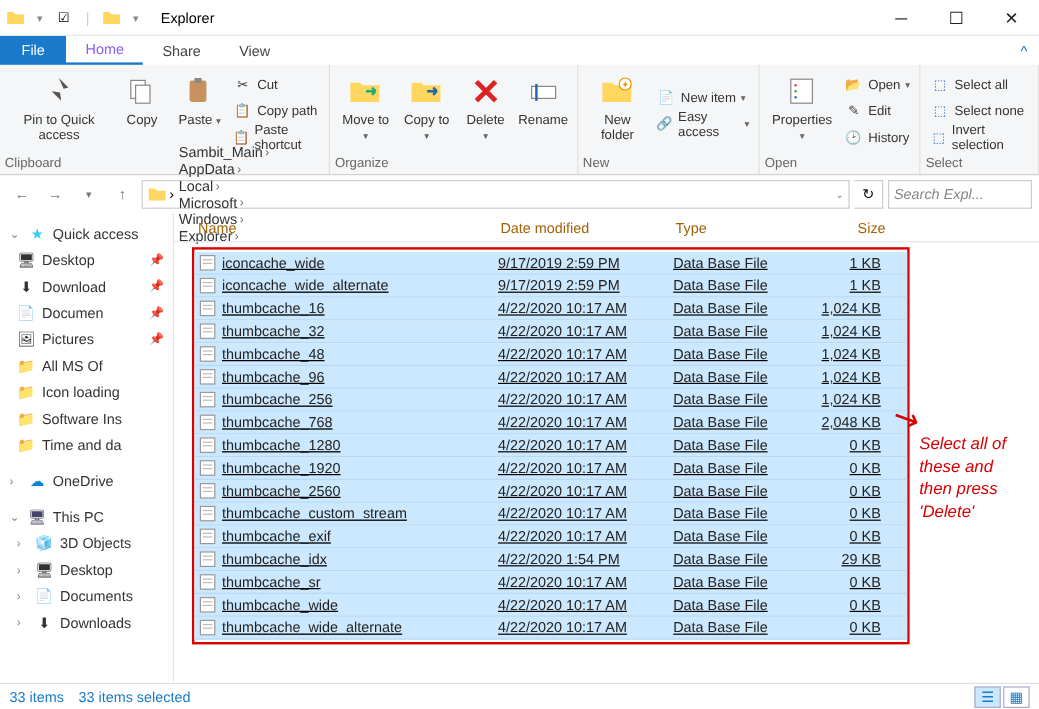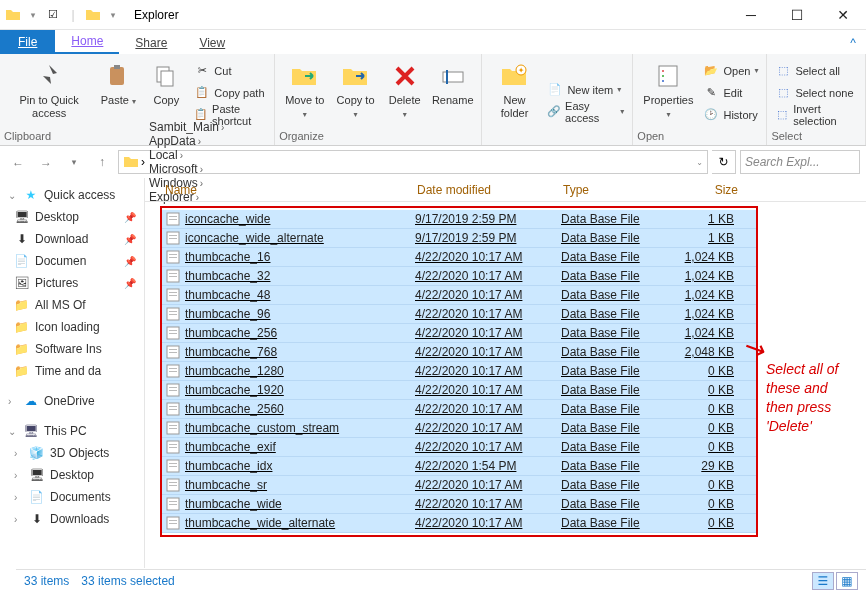--- a/index.html
+++ b/index.html
@@ -8,21 +8,21 @@
 
 .titlebar { height: 30px; background: #fff; display: flex; align-items: center; border-bottom: 1px solid #e5e5e5; }
 .titlebar .qat { display: flex; align-items: center; gap: 4px; padding: 0 5px; }
 .titlebar .qat .qicon { width: 16px; height: 16px; display: flex; align-items: center; justify-content: center; }
 .titlebar .title { margin-left: 8px; color: #000; }
 .titlebar .winbtns { margin-left: auto; display: flex; }
 .titlebar .winbtns div { width: 46px; height: 30px; display: flex; align-items: center; justify-content: center; font-size: 14px; color: #222; }
 
 
 .tabs { height: 24px; display: flex; align-items: flex-end; background: #fff; }
-.tab { padding: 4px 16px; font-size: 12px; color: #444; text-decoration: underline; }
+.tab { padding: 4px 16px; font-size: 12px; color: #444; }
 .tab.file { background: #1979ca; color: #fff; padding: 5px 18px; }
 .tab.active { border-bottom: 2px solid #1979ca; color: #8b5cf6; }
 
 
 .ribbon { height: 92px; background: linear-gradient(#f5f6f7,#f5f6f7); border-bottom: 1px solid #d0d0d0; display: flex; }
 .group { border-right: 1px solid #e0e0e0; display: flex; flex-direction: column; padding: 2px 4px 0; }
 .group .grow { flex: 1; display: flex; }
 .group .glabel { text-align: left; font-size: 11px; color: #666; padding: 1px 0 3px; }
 .rbtn-big { display: flex; flex-direction: column; align-items: center; justify-content: flex-start; padding: 4px 6px; gap: 2px; min-width: 48px; }
 .rbtn-big .ricon { width: 32px; height: 32px; display: flex; align-items: center; justify-content: center; }
@@ -63,21 +63,21 @@
 .fc-name { width: 230px; text-decoration: underline; text-decoration-color: rgba(0,0,0,.25); }
 .fc-date { width: 146px; }
 .fc-type { width: 113px; }
 .fc-size { width: 60px; text-align: right; }
 
 
 .annot { position: absolute; right: 10px; top: 360px; width: 90px; color: #d80000; font-style: italic; font-size: 14px; line-height: 1.35; }
 .arrow { position: absolute; right: 100px; top: 333px; color: #d80000; font-size: 26px; transform: rotate(-25deg); }
 
 
-.status { position: absolute; bottom: 0; left: 0; right: 0; height: 22px; border-top: 1px solid #e0e0e0; display: flex; align-items: center; padding: 0 8px; font-size: 12px; color: #1979ca; gap: 12px; margin-left: 16px; }
+.status { position: absolute; bottom: 0; left: 0; right: 0; height: 22px; border-top: 1px solid #e0e0e0; display: flex; align-items: center; padding: 0 8px; font-size: 12px; color: #1979ca; gap: 12px; }
 .status .viewbtns { margin-left: auto; display: flex; gap: 2px; }
 .status .vb { width: 22px; height: 18px; border: 1px solid #aac; display:flex; align-items:center; justify-content:center; }
 .status .vb.active { background: #cce8ff; }
 
 .folder-yellow { fill:#ffd65e; }
 .ficon svg, .nicon svg, .ricon svg, .qicon svg { display: block; }
 </style>
 </head>
 <body>
 
@@ -121,34 +121,34 @@
           <span class="ricon">
             <svg width="28" height="28">
               <path d="M14 3l8 8-4 1-3 3 1 7-4-4-6 6 6-6-4-4 7 1 3-3z" fill="#555"></path>
             </svg>
           </span>
           <span class="rlabel">Pin to Quick access</span>
         </div>
       <div class="rbtn-big">
           <span class="ricon">
             <svg width="24" height="24">
+              <rect x="3" y="3" width="12" height="15" fill="#fff" stroke="#888"></rect>
+              <rect x="7" y="7" width="12" height="15" fill="#fff" stroke="#888"></rect>
+            </svg>
+          </span>
+          <span class="rlabel">Copy</span>
+        </div>
+      <div class="rbtn-big">
+          <span class="ricon">
+            <svg width="24" height="24">
               <rect x="4" y="3" width="14" height="18" fill="#c9915e" rx="2"></rect>
               <rect x="8" y="1" width="6" height="4" fill="#888"></rect>
             </svg>
           </span>
           <span class="rlabel"><span>Paste</span> <span class="drop">▾</span></span>
-        </div>
-      <div class="rbtn-big">
-          <span class="ricon">
-            <svg width="24" height="24">
-              <rect x="3" y="3" width="12" height="15" fill="#fff" stroke="#888"></rect>
-              <rect x="7" y="7" width="12" height="15" fill="#fff" stroke="#888"></rect>
-            </svg>
-          </span>
-          <span class="rlabel">Copy</span>
         </div>
       <div class="rcol">
         <div class="rbtn-sm">
             <span class="ricon">✂</span>
             <span>Cut</span>
           </div>
         <div class="rbtn-sm">
             <span class="ricon">📋</span>
             <span>Copy path</span>
           </div>
@@ -218,20 +218,21 @@
             <span>New item</span> 
             <span class="drop">▾</span>
           </div>
         <div class="rbtn-sm">
             <span class="ricon">🔗</span>
             <span>Easy access</span> 
             <span class="drop">▾</span>
           </div>
       </div>
     </div>
+    <div class="glabel">New</div>
   </div>
   <div class="group">
     <div class="grow">
       <div class="rbtn-big">
           <span class="ricon">
             <svg width="24" height="24">
               <rect x="3" y="2" width="18" height="20" fill="#fff" stroke="#888"></rect>
               <circle cx="7" cy="7" r="1" fill="#d44"></circle>
               <circle cx="7" cy="12" r="1" fill="#3a3"></circle>
               <circle cx="7" cy="17" r="1" fill="#36c"></circle>

